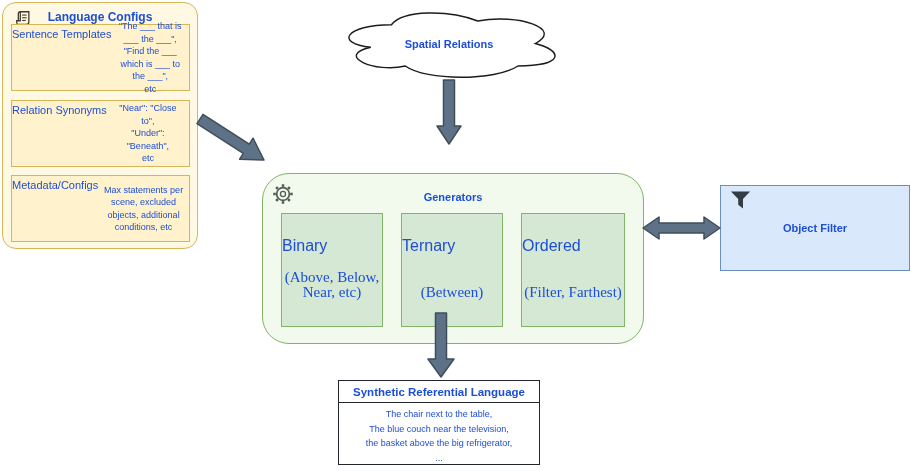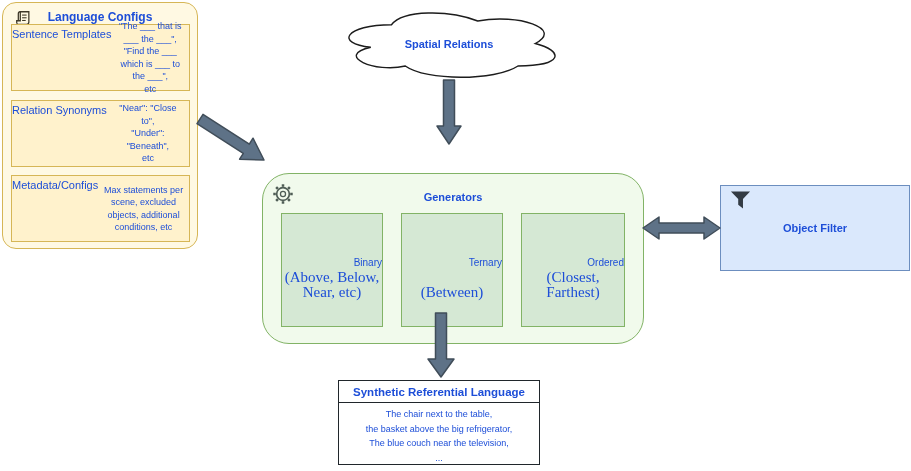--- a/index.html
+++ b/index.html
@@ -52,21 +52,21 @@
     font-weight:bold; font-size:11px;
   }
   .gear { left:9px; top:9px; width:22px; height:22px; }
   .gen-item {
     top:39px; width:100px; height:112px;
     background:#D5E8D4; border:1px solid #82B366;
   }
   .gen-item-1 { left:18px; }
   .gen-item-2 { left:138px; }
   .gen-item-3 { left:258px; width:102px; }
-  .gen-name { position:absolute; top:43px; left:0; right:0; text-align:right; font-size:10px; }
+  .gen-name { position:absolute; top:23px; left:0; right:0; text-align:left; font-size:16px; }
   .gen-detail {
     position:absolute; bottom:26px; left:2px; right:2px;
     text-align:center; font-size:15px; line-height:15px;font-family:Liberation Serif, serif;
   }
 
   
   .of-box {
     left:720px; top:185px; width:188px; height:84px;
     background:#DAE8FC; border:1.5px solid #6C8EBF;
   }
@@ -179,39 +179,39 @@
     <div class="abs gen-item gen-item-1">
       <div class="gen-name">Binary</div>
       <div class="gen-detail">(Above, Below, Near, etc)</div>
     </div>
     <div class="abs gen-item gen-item-2">
       <div class="gen-name">Ternary</div>
       <div class="gen-detail">(Between)</div>
     </div>
     <div class="abs gen-item gen-item-3">
       <div class="gen-name">Ordered</div>
-      <div class="gen-detail">(Closest, Farthest)</div>
+      <div class="gen-detail">(Filter, Farthest)</div>
     </div>
   </div>
 
   <div class="abs of-box">
     <span class="abs of-icon">
       <svg width="21" height="20" viewBox="0 0 22 20">
         <polygon points="1,1 21,1 13.6,9 13.6,19 8.6,15 8.6,9" fill="#333B44"></polygon>
       </svg>
     </span>
     <div class="abs of-title">Object Filter</div>
   </div>
 
   <div class="abs out-box">
     <div class="out-header">Synthetic Referential Language</div>
     <div class="out-body">
       <div>The chair next to the table,</div>
+      <div>The blue couch near the television,</div>
       <div>the basket above the big refrigerator,</div>
-      <div>The blue couch near the television,</div>
       <div>...</div>
     </div>
   </div>
 
   <svg class="abs arrows" width="911" height="471" viewBox="0 0 911 471">
 
     <polygon class="arrow" points="203,114.4 249.3,144.1 253,138.2 264,160 239.6,159.2 243.3,153.3 197,123.6"></polygon>
 
     <polygon class="arrow" points="443.5,80 443.5,126 437,126 449,144 461,126 454.5,126 454.5,80"></polygon>
 

